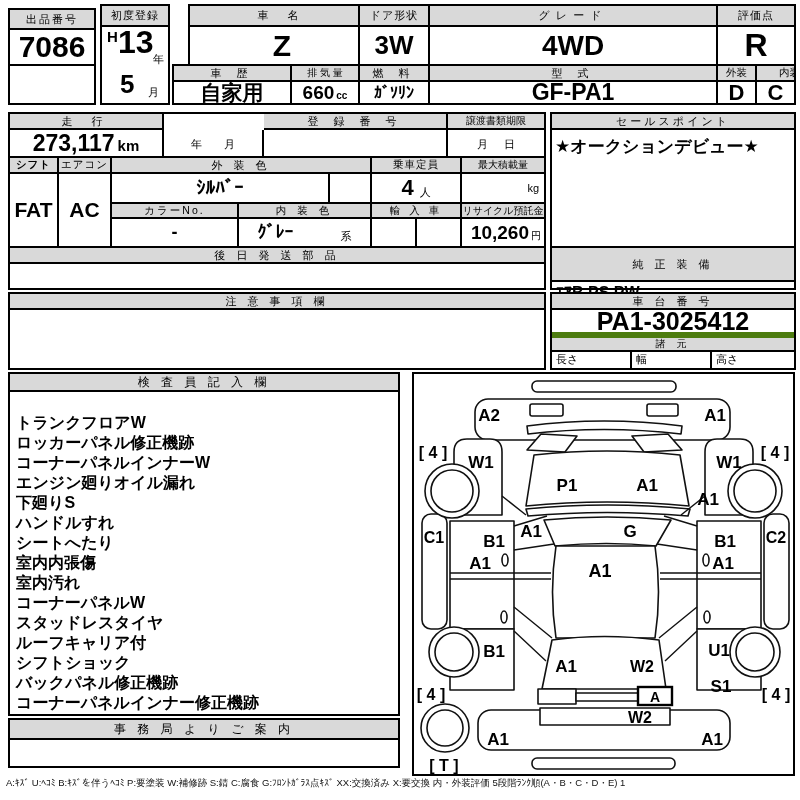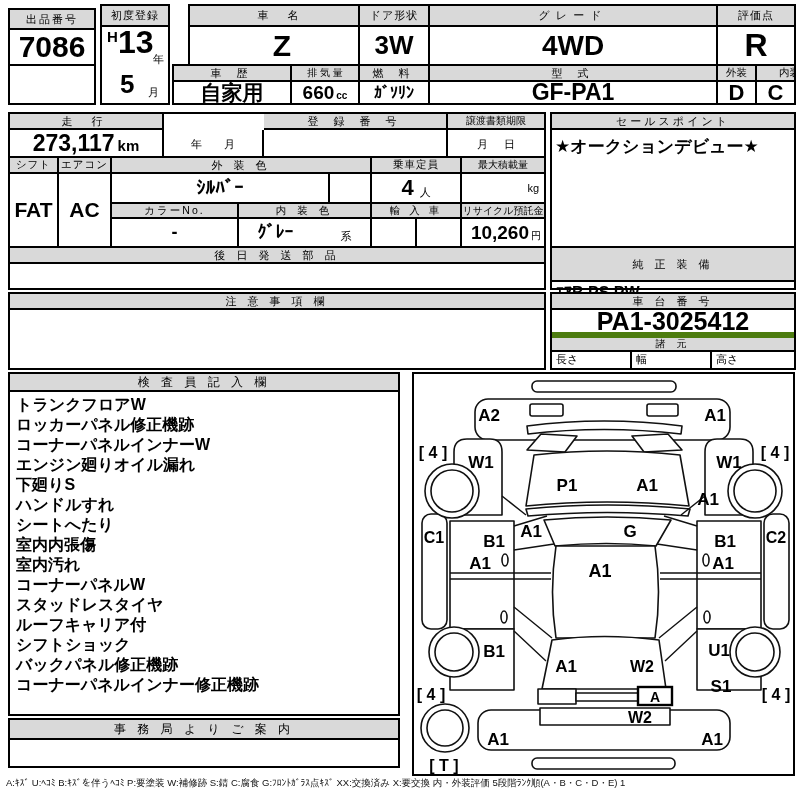--- a/index.html
+++ b/index.html
@@ -7,21 +7,21 @@
 body{font-family:"Liberation Sans","DejaVu Sans",sans-serif;color:#000;position:relative;}
 #sheet{position:absolute;left:0;top:0;width:800px;height:800px;background:#fff;overflow:hidden;}
 .box{position:absolute;border:2px solid #000;background:#fff;}
 .h{background:#d9d9d9;border-bottom:2px solid #000;display:flex;align-items:center;justify-content:center;font-size:11px;font-weight:normal;white-space:nowrap;overflow:hidden;}
 .v{display:flex;align-items:center;justify-content:center;font-weight:bold;white-space:nowrap;overflow:hidden;}
 .cell{position:absolute;display:flex;align-items:center;justify-content:center;overflow:hidden;white-space:nowrap;background:#fff;}
 .gh{background:#d9d9d9;font-size:11px;font-weight:normal;}
 .bR{border-right:2px solid #000;}
 .bB{border-bottom:2px solid #000;}
 .ls1{letter-spacing:1px;}.ls2{letter-spacing:2px;}.ls3{letter-spacing:3px;}.ls4{letter-spacing:4px;}.ls6{letter-spacing:6px;}.ls8{letter-spacing:8px;}
-#inspector-list{padding:3px 6px;}
+#inspector-list{padding:21px 6px;}
 #inspector-list div{font-weight:bold;font-size:16px;line-height:20px;white-space:nowrap;}
 #legend{position:absolute;left:6px;top:777px;width:792px;font-size:9.5px;white-space:nowrap;overflow:hidden;color:#111;}
 svg text{font-family:"Liberation Sans","DejaVu Sans",sans-serif;font-weight:bold;fill:#000;text-anchor:middle;}
 </style>
 </head>
 <body>
 
 <div id="sheet">
 
   <div class="box" style="left:8px;top:8px;width:88px;height:97px;">
@@ -107,21 +107,21 @@
     <div class="cell bR bB" style="left:154px;top:16px;width:100px;height:28px;gap:22px;font-size:11px;align-items:flex-end;padding-bottom:4px;">
       <span>年</span>
         <span>月</span>
     </div>
     <div class="cell bR bB" style="left:254px;top:16px;width:184px;height:28px;"></div>
     <div class="cell bB" style="left:438px;top:16px;width:96px;height:28px;gap:16px;font-size:11px;align-items:flex-end;padding-bottom:4px;">
       <span>月</span>
         <span>日</span>
     </div>
 
-    <div class="cell gh bR bB ls1" style="left:0;top:44px;width:49px;height:16px;font-size:10.5px;">シフト</div>
+    <div class="cell gh bR bB ls1" style="left:0;top:44px;width:49px;height:16px;font-size:10.5px;font-weight:bold;">シフト</div>
     <div class="cell gh bR bB ls1" style="left:49px;top:44px;width:53px;height:16px;font-size:10.5px;">エアコン</div>
     <div class="cell gh bR bB ls4" style="left:102px;top:44px;width:260px;height:16px;">外 装 色</div>
     <div class="cell gh bR bB ls1" style="left:362px;top:44px;width:90px;height:16px;font-size:10.5px;">乗車定員</div>
     <div class="cell gh bB" style="left:452px;top:44px;width:82px;height:16px;font-size:10px;">最大積載量</div>
 
     <div class="cell bR" style="left:0;top:60px;width:49px;height:72px;font-weight:bold;font-size:21px;">FAT</div>
     <div class="cell bR" style="left:49px;top:60px;width:53px;height:72px;font-weight:bold;font-size:21px;">AC</div>
     <div class="cell bR bB" style="left:102px;top:60px;width:218px;height:30px;font-weight:bold;font-size:19px;">ｼﾙﾊﾞｰ</div>
     <div class="cell bR bB" style="left:320px;top:60px;width:42px;height:30px;"></div>
     <div class="cell bR bB" style="left:362px;top:60px;width:90px;height:30px;">

